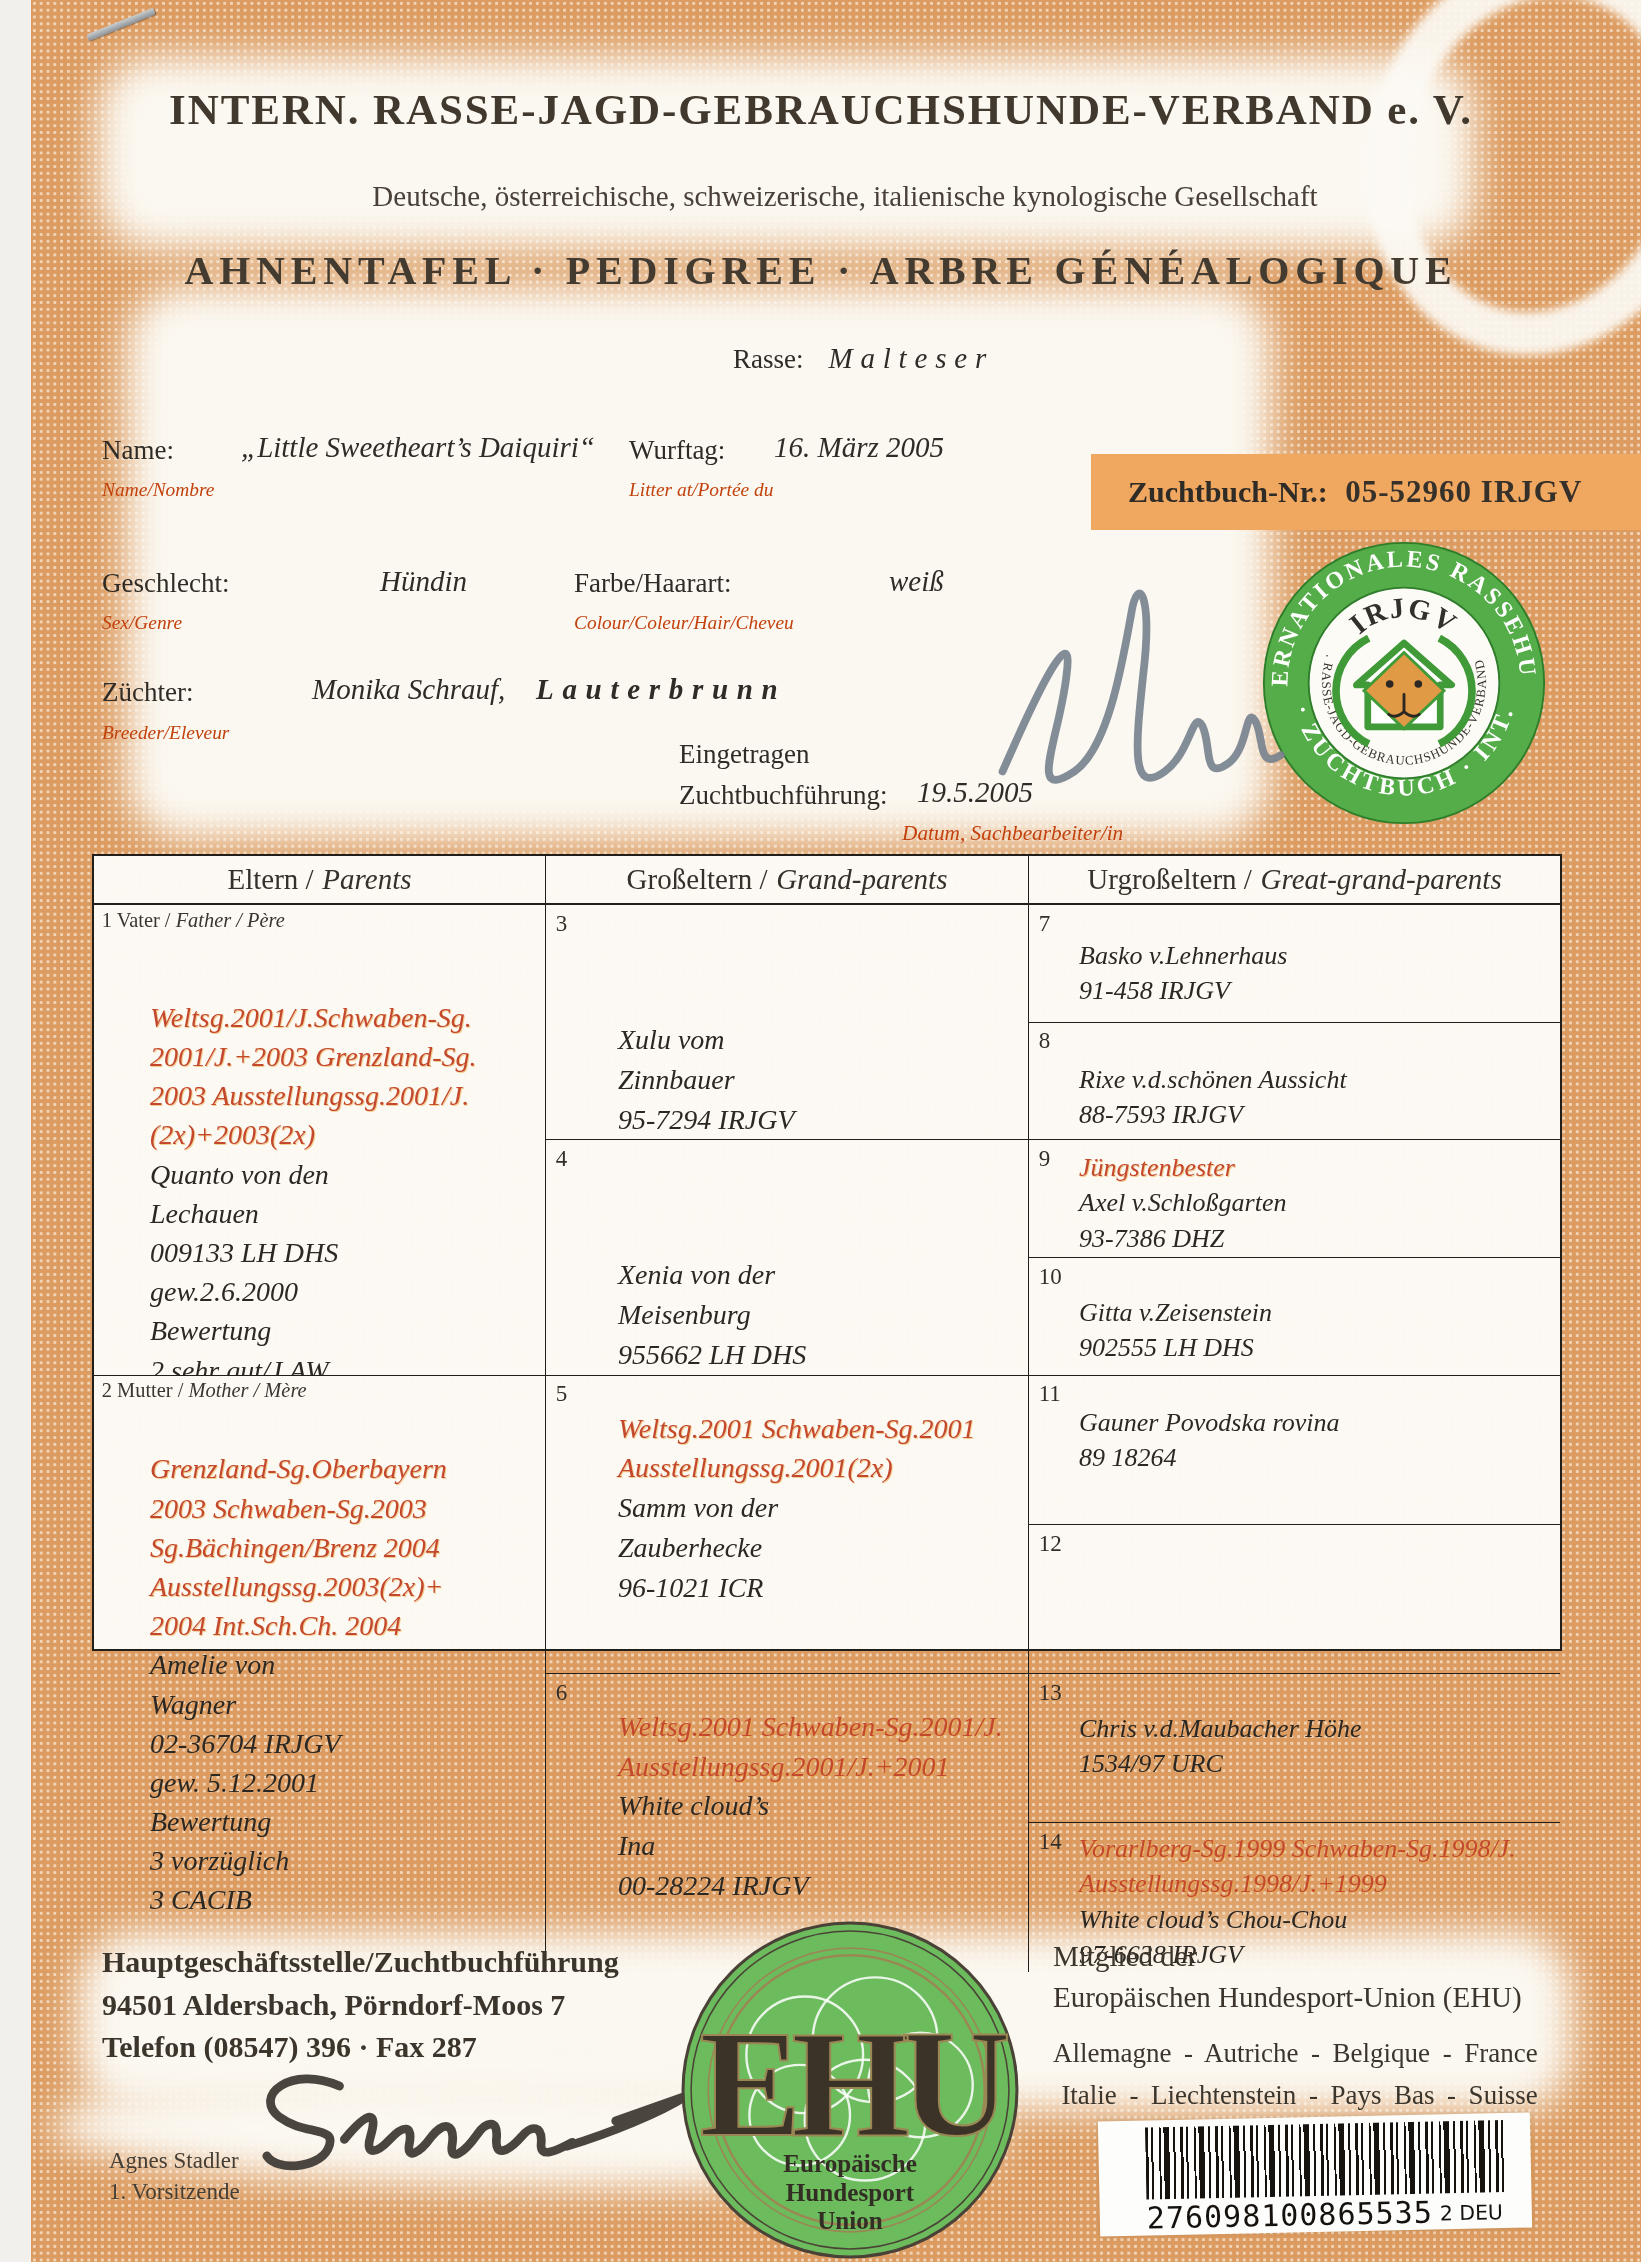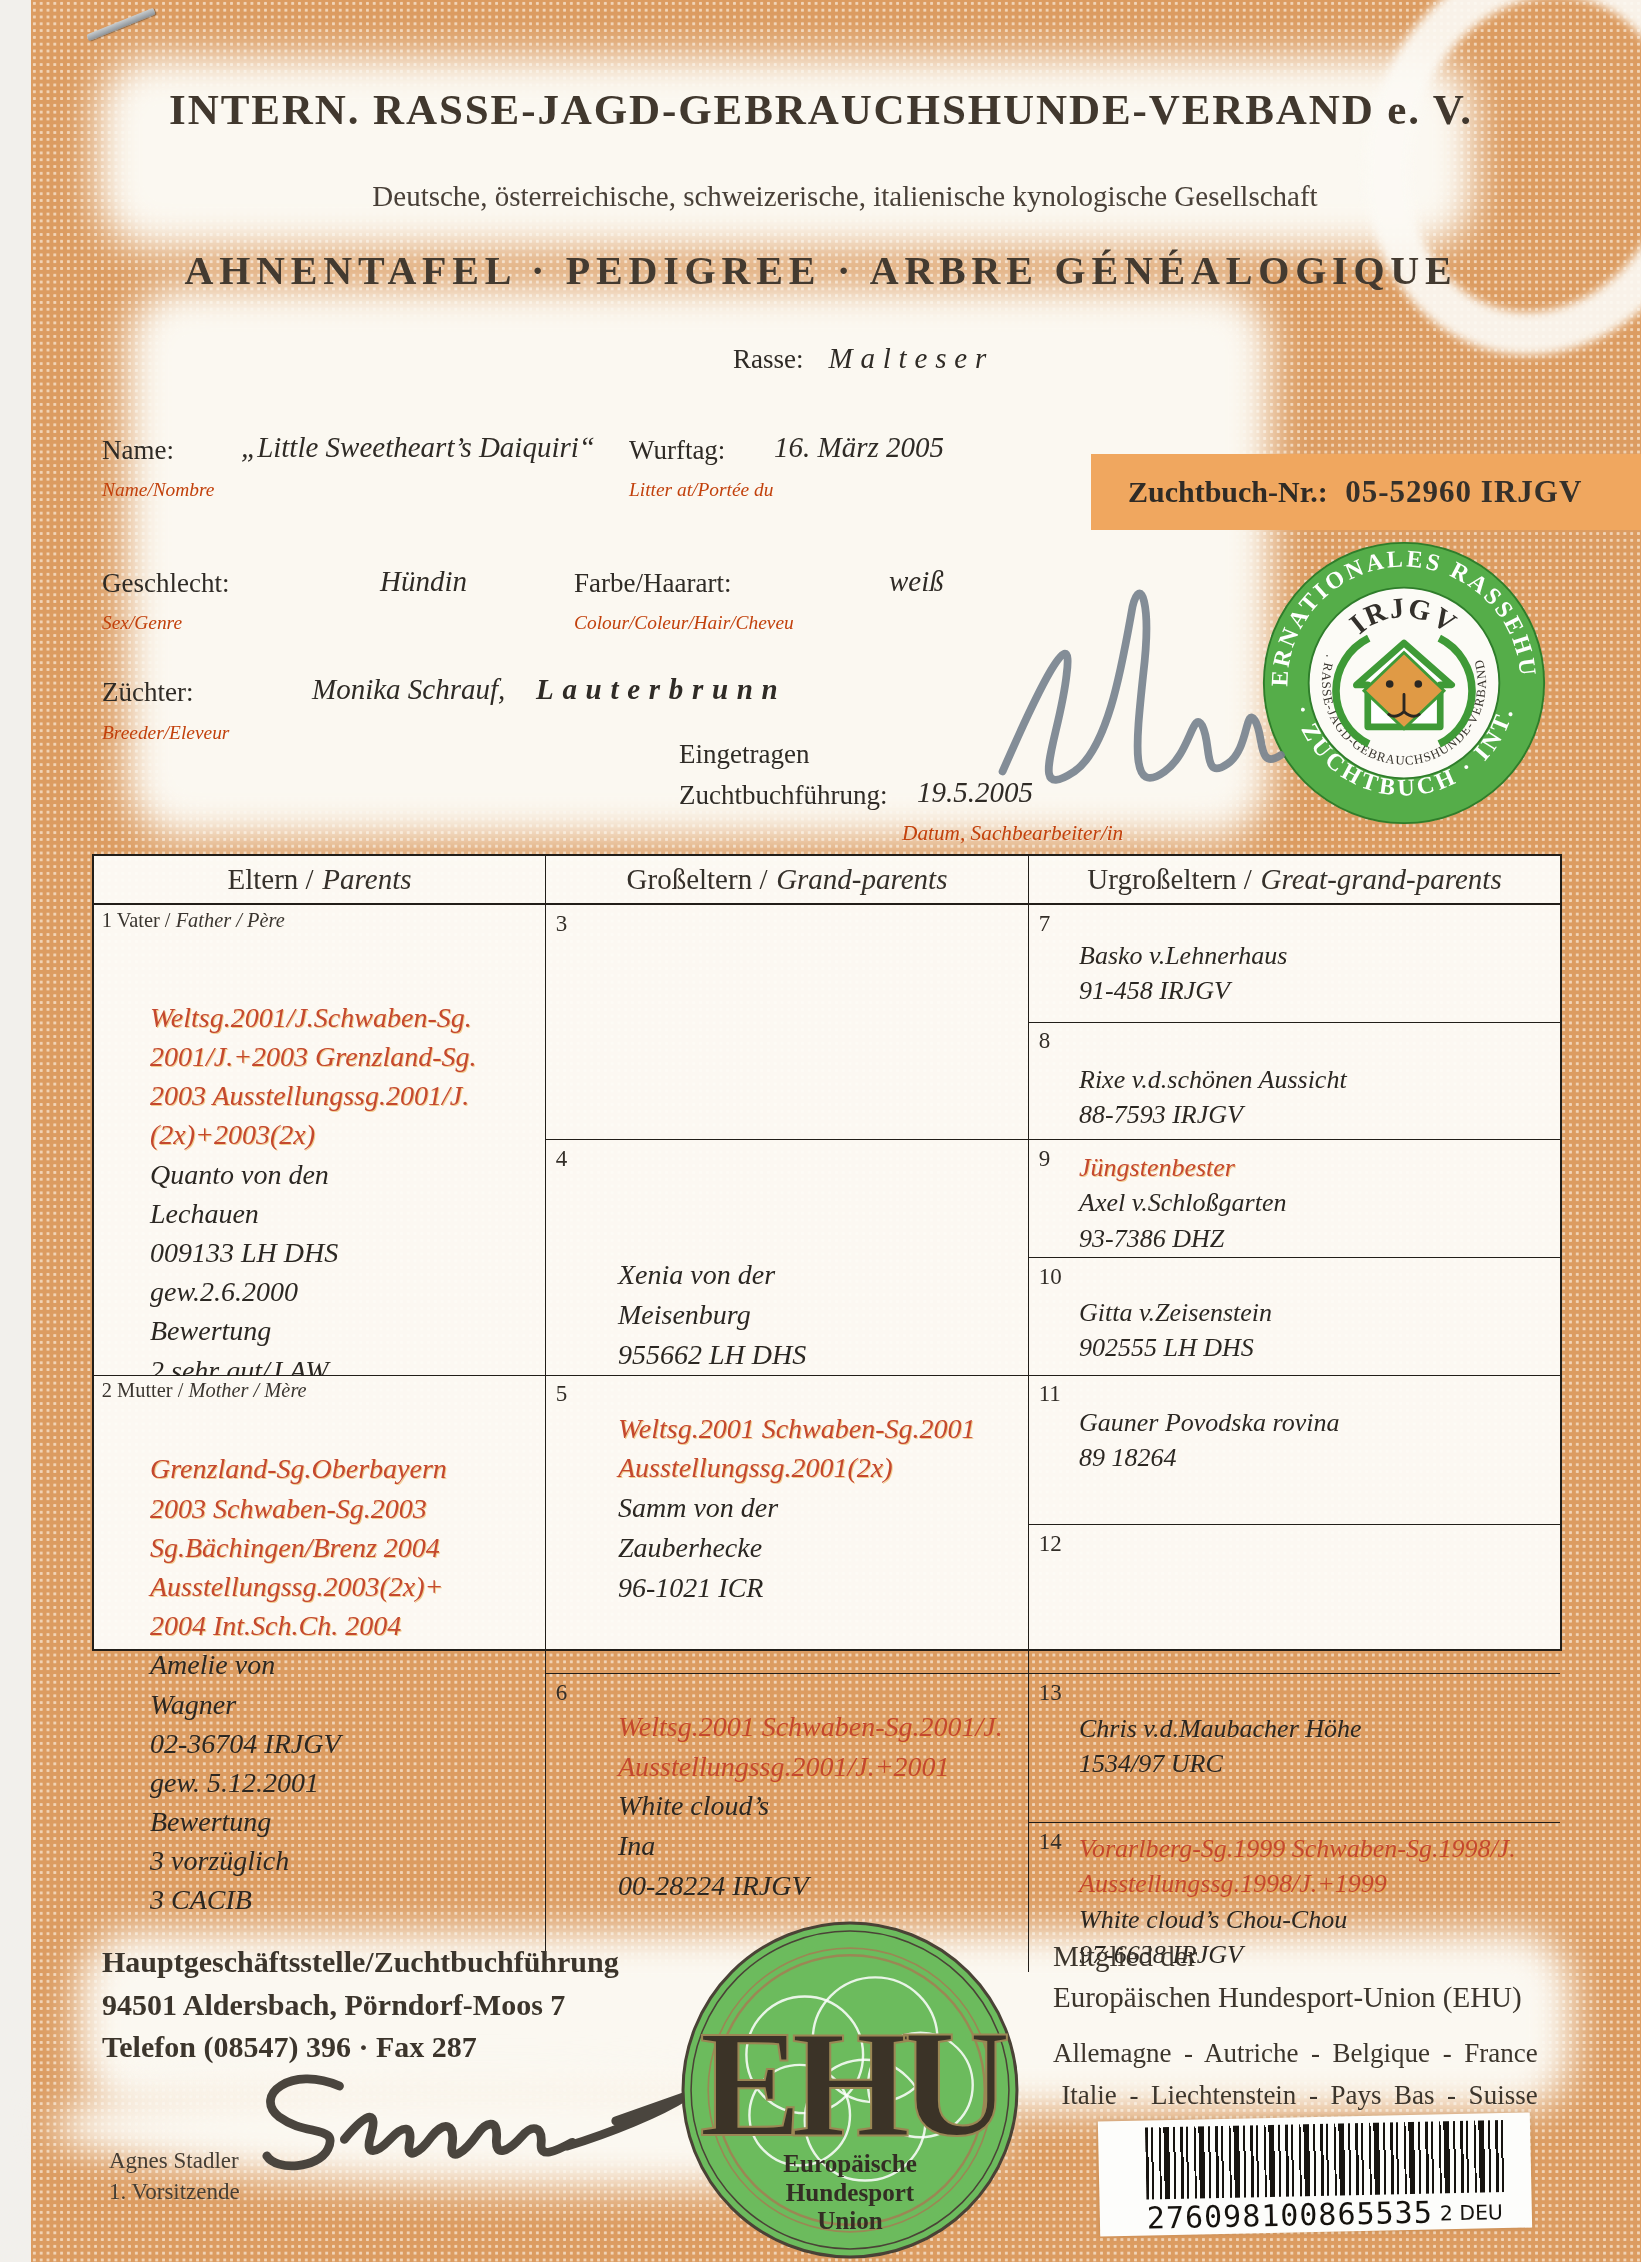--- a/index.html
+++ b/index.html
@@ -187,20 +187,25 @@
 gew.2.6.2000
 Bewertung
 2 sehr gut/J.AW
 2 vorzüglich
 2 CACIB</div>
         </div>
       </div>
       <div class="subgrid2">
         <div class="pcell">
           <div class="cellnum">3</div>
+          <div class="gp-body" style="margin-top:115px;">
+            <div class="blk">Xulu vom
+Zinnbauer
+95-7294 IRJGV</div>
+          </div>
         </div>
         <div class="pcell">
           <div class="cellnum">4</div>
           <div class="gp-body" style="margin-top:115px;">
             <div class="blk">Xenia von der
 Meisenburg
 955662 LH DHS</div>
           </div>
         </div>
       </div>

